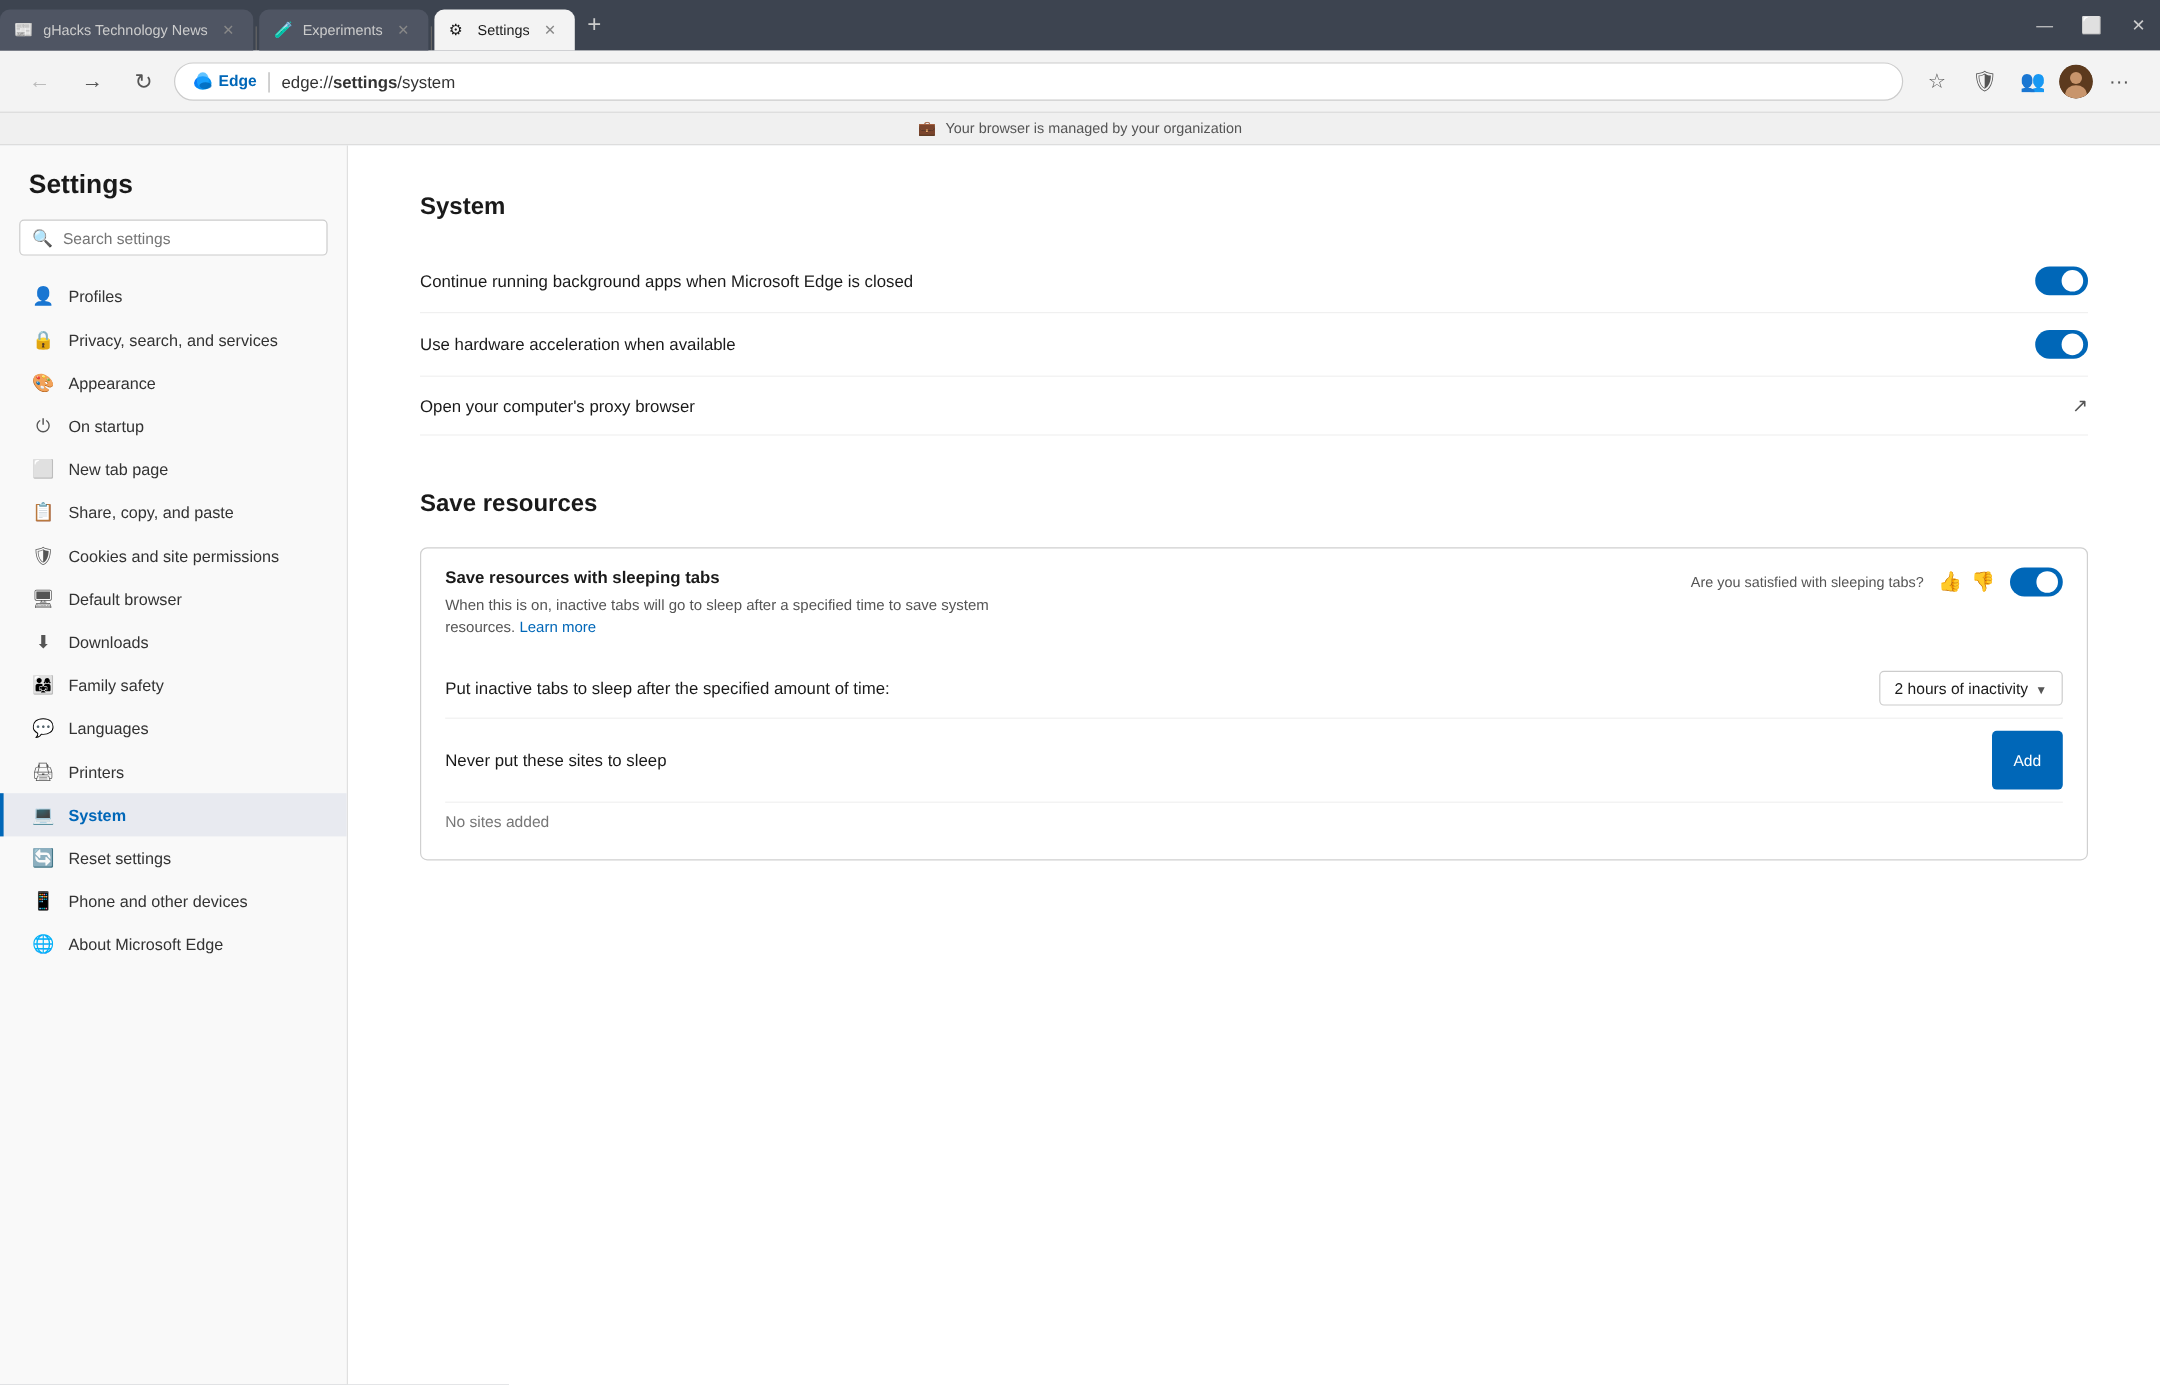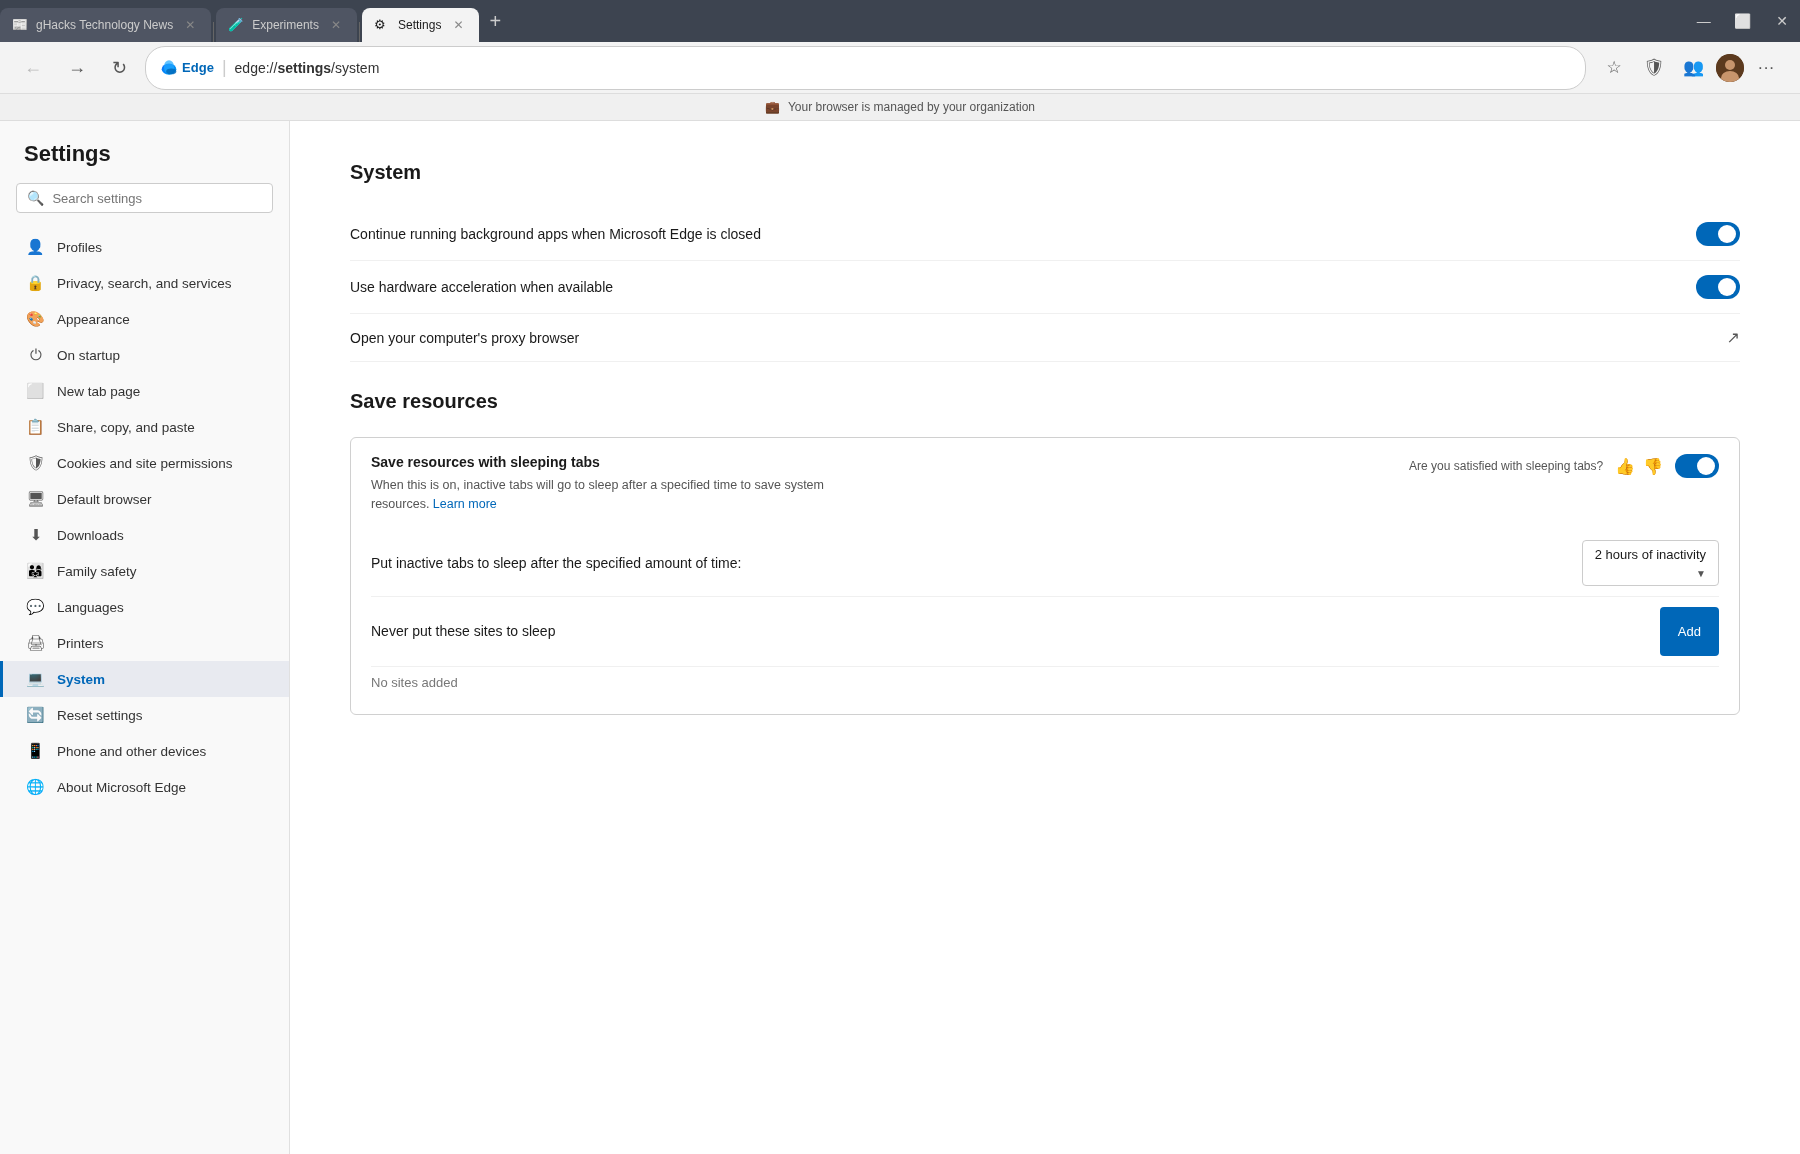--- a/index.html
+++ b/index.html
@@ -16,21 +16,21 @@
     .tab-favicon { width: 16px; height: 16px; flex-shrink: 0; }
     .tab-label { flex: 1; overflow: hidden; text-overflow: ellipsis; white-space: nowrap; font-size: 12px; }
     .tab-close { font-size: 12px; color: #888; cursor: pointer; padding: 2px 4px; border-radius: 3px; }
     .tab-add { color: #ccc; font-size: 20px; padding: 0 10px; cursor: pointer; align-self: center; }
     .tab-separator { width: 1px; height: 20px; background: #666; margin: 0 2px; }
 
     
     .address-bar { display: flex; align-items: center; height: 52px; background: #f3f3f3; padding: 0 16px; gap: 10px; border-bottom: 1px solid #ddd; }
     .nav-btn { background: none; border: none; cursor: pointer; color: #555; font-size: 18px; padding: 4px 8px; border-radius: 4px; }
     .nav-btn.disabled { color: #bbb; cursor: default; }
-    .address-field { display: flex; align-items: center; flex: 1; background: #fff; border: 1px solid #ccc; border-radius: 20px; padding: 4px 14px; gap: 8px; height: 44px; }
+    .address-field { display: flex; align-items: center; flex: 1; background: #fff; border: 1px solid #ccc; border-radius: 20px; padding: 4px 14px; gap: 8px; height: 32px; }
     .edge-logo { display: flex; align-items: center; font-size: 13px; font-weight: 600; color: #0067b8; gap: 4px; }
     .divider-pipe { color: #ccc; font-size: 18px; }
     .url-text { color: #333; font-size: 14px; }
     .url-text .url-highlight { font-weight: 600; }
     .toolbar-icons { display: flex; align-items: center; gap: 4px; }
     .toolbar-icon { background: none; border: none; cursor: pointer; width: 36px; height: 36px; display: flex; align-items: center; justify-content: center; border-radius: 4px; font-size: 17px; color: #555; }
     .avatar { width: 28px; height: 28px; border-radius: 50%; background: #5c3a1e; display: flex; align-items: center; justify-content: center; overflow: hidden; cursor: pointer; }
 
     
     .managed-bar { background: #f0f0f0; border-bottom: 1px solid #ddd; display: flex; align-items: center; justify-content: center; padding: 6px; gap: 8px; font-size: 12px; color: #555; }
@@ -76,28 +76,28 @@
     .card-desc a { color: #0067b8; text-decoration: none; }
     .card-header-right { display: flex; align-items: center; gap: 12px; flex-shrink: 0; }
     .feedback-text { font-size: 12px; color: #555; }
     .feedback-icons { display: flex; gap: 8px; }
     .feedback-icon { cursor: pointer; font-size: 16px; color: #555; }
 
     .card-body { padding: 16px 20px; }
     .card-row { display: flex; align-items: center; justify-content: space-between; padding: 10px 0; border-bottom: 1px solid #f0f0f0; gap: 20px; }
     .card-row:last-child { border-bottom: none; }
 
-    .dropdown { display: flex; align-items: flex-end; gap: 6px; border: 1px solid #ccc; border-radius: 4px; padding: 6px 12px; cursor: pointer; font-size: 13px; background: #fff; flex-direction: column; }
+    .dropdown { display: flex; align-items: flex-end; gap: 6px; border: 1px solid #ccc; border-radius: 4px; padding: 6px 12px; cursor: pointer; font-size: 13px; background: #fff; }
     .dropdown-arrow { font-size: 10px; color: #555; }
 
     .add-btn { background: #0067b8; color: white; border: none; border-radius: 4px; padding: 17px 18px; font-size: 13px; cursor: pointer; font-weight: 500; }
 
     .no-sites { font-size: 13px; color: #777; padding: 8px 0; }
 
-    .section-gap { margin-top: 28px; }
+    .section-gap { margin-top: 46px; }
 
     
     .window-controls { display: flex; align-items: center; margin-left: auto; }
     .win-btn { background: none; border: none; color: #ccc; font-size: 14px; padding: 0 12px; height: 42px; cursor: pointer; display: flex; align-items: center; }
   </style>
 </head>
 <body>
 
 <div class="browser-chrome">
 

